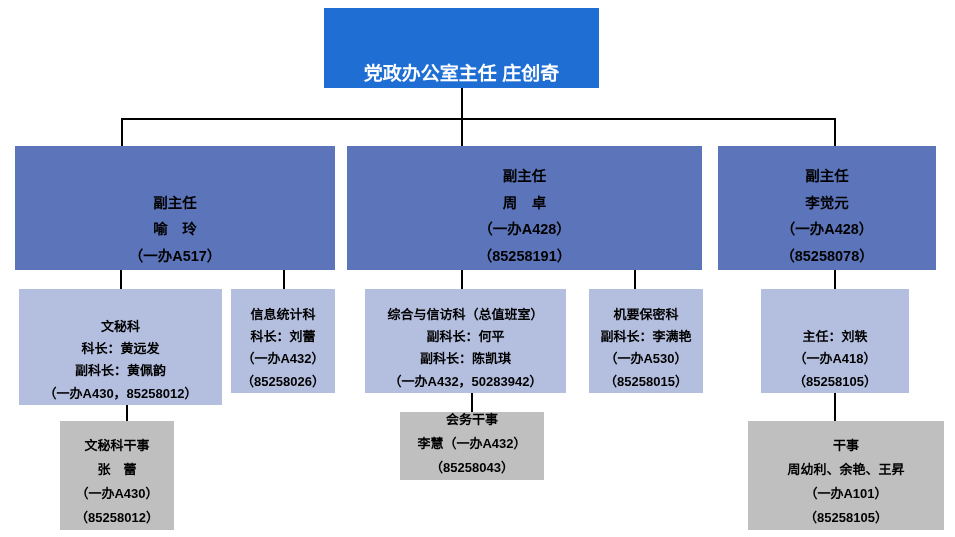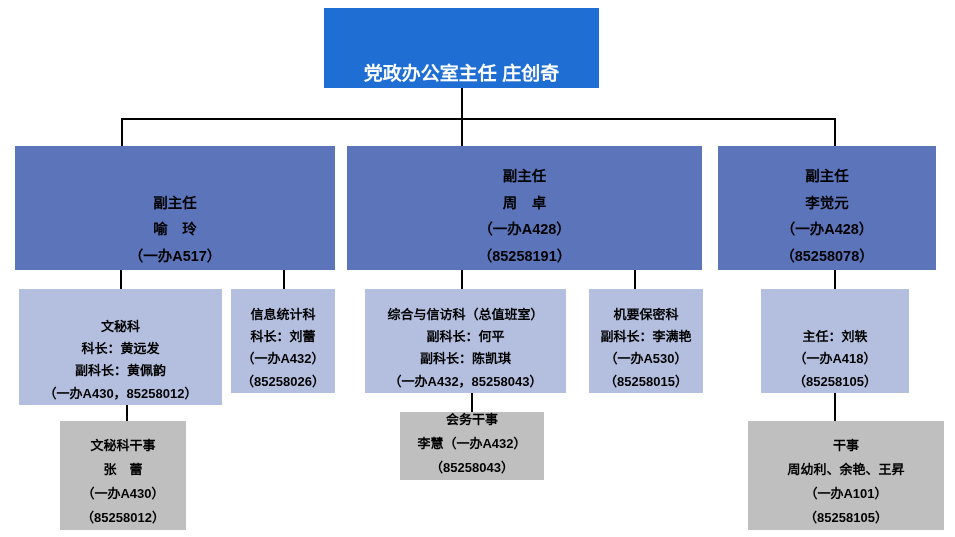--- a/index.html
+++ b/index.html
@@ -145,37 +145,37 @@
     <span class="line">信息统计科</span>
     <span class="line">科长：刘蕾</span>
     <span class="line">（一办A432）</span>
     <span class="line">（85258026）</span>
   </div>
 
   <div class="node level-section" style="left:365px; top:289px; width:201px; height:104px;">
     <span class="line">综合与信访科（总值班室）</span>
     <span class="line">副科长：何平</span>
     <span class="line">副科长：陈凯琪</span>
-    <span class="line">（一办A432，85258043）</span>
+    <span class="line">（一办A432，50283942）</span>
   </div>
 
   <div class="node level-section" style="left:577px; top:289px; width:114px; height:104px;margin-left:12px;">
     <span class="line">机要保密科</span>
     <span class="line">副科长：李满艳</span>
     <span class="line">（一办A530）</span>
     <span class="line">（85258015）</span>
   </div>
 
   <div class="node level-section" style="left:761px; top:289px; width:148px; height:104px;">
     <span class="line">主任：刘轶</span>
     <span class="line">（一办A418）</span>
     <span class="line">（85258105）</span>
   </div>
 
-  <div class="node level-staff" style="left:60px; top:421px; width:126px; height:109px;">
+  <div class="node level-staff" style="left:60px; top:421px; width:114px; height:109px;">
     <span class="line">文秘科干事</span>
     <span class="line">张　蕾</span>
     <span class="line">（一办A430）</span>
     <span class="line">（85258012）</span>
   </div>
 
   <div class="node level-staff" style="left:400px; top:412px; width:144px; height:68px;">
     <span class="line">会务干事</span>
     <span class="line">李慧（一办A432）</span>
     <span class="line">（85258043）</span>

